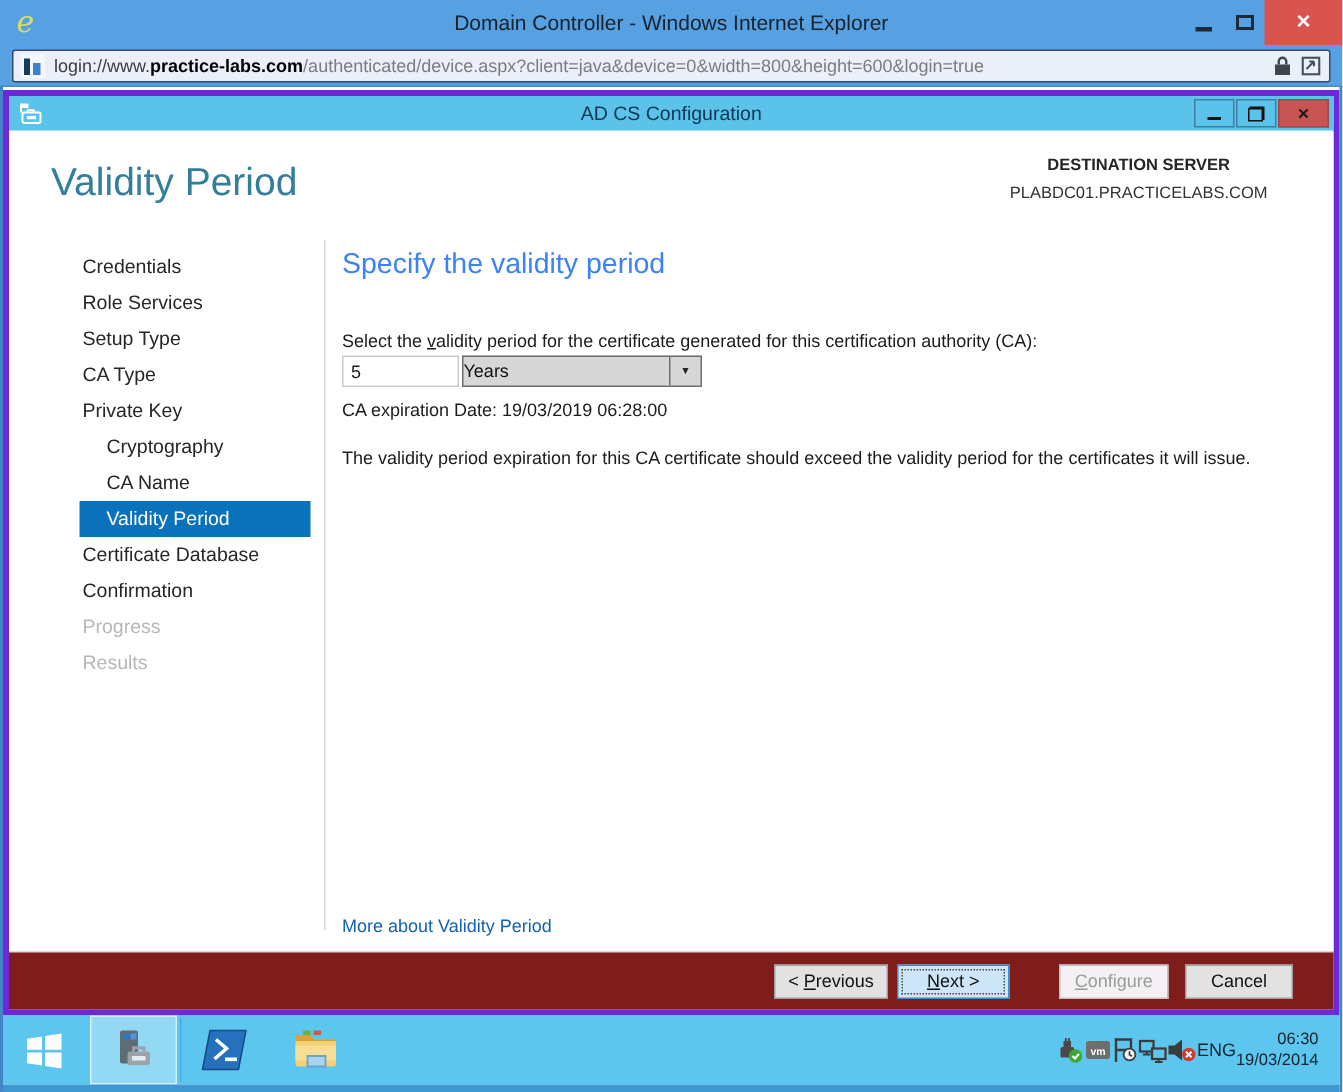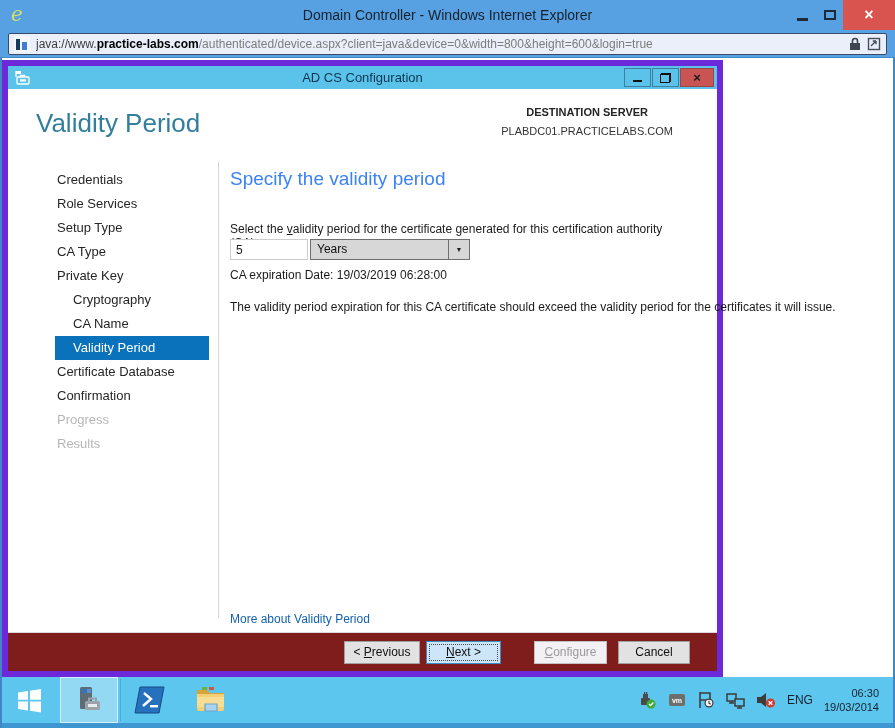--- a/index.html
+++ b/index.html
@@ -27,21 +27,21 @@
   .url .scheme { color:#3c3c3c; }
   .url .domain { color:#000; font-weight:bold; }
   .url .path { color:#7c7c7c; }
   .ab-icons { display:flex; align-items:center; gap:6px; }
 
   
   .frame { position:absolute; top:58px; height:670px; width:2px; background:#4386c6; }
   .frame.left { left:0; } .frame.right { right:0; }
 
   
-  .app { position:absolute; left:2px; top:60px; width:721px; height:617px; border:6px solid #6d28d9; background:#fff; }
+  .app { position:absolute; left:2px; top:60px; width:891px; height:617px; border:4px solid #6d28d9; background:#fff; }
   .app-tb { position:absolute; left:0; top:0; right:0; height:23px; background:#5bc3ea; }
   .app-tb-title { text-align:center; line-height:23px; font-size:13px; color:#0e3552; }
   .app-tb-icon { position:absolute; left:6px; top:3px; }
   .app-controls { position:absolute; right:3px; top:2px; display:flex; }
   .app-btn { width:27px; height:19px; border:1px solid #3e7fa0; background:#5bc3ea; display:flex; align-items:center; justify-content:center; margin-left:1px; }
   .app-btn.close { width:34px; background:#c85454; border-color:#9b4747; color:#1a1a1a; font-size:13px; font-weight:bold; }
   .glyph-appmin { width:9px; height:2px; background:#111; margin-top:6px; }
   .glyph-restore { position:relative; width:11px; height:10px; }
   .glyph-restore::before { content:""; position:absolute; right:0; top:0; width:8px; height:7px; border:1px solid #111; }
   .glyph-restore::after { content:""; position:absolute; left:0; bottom:0; width:8px; height:7px; border:1px solid #111; background:#5bc3ea; }
@@ -59,42 +59,42 @@
   .nav-item.disabled { color:#b7b7b7; }
 
   .vdiv { position:absolute; left:210px; top:72px; bottom:14px; width:1px; background:#d6d6d6; }
 
   .content { position:absolute; left:222px; top:0; right:26px; bottom:0; }
   .c-heading { position:absolute; left:0; top:78px; font-size:19px; color:#3b82f6; }
   .c-label { position:absolute; left:0; top:132px; font-size:12px; color:#1b1b1b; }
   .u { text-decoration:underline; }
   .c-input { position:absolute; left:0; top:149px; width:78px; height:21px; border:1px solid #cccccc; font-family:inherit; font-size:12px; padding:0 5px; color:#1b1b1b; }
   .combo { position:absolute; left:80px; top:149px; width:160px; height:21px; background:#d7d7d7; border:1px solid #6f6f6f; display:flex; cursor:default; }
-  .combo-text { flex:1; line-height:19px; padding-left:6px; font-size:12px; color:#111; }
+  .combo-text { flex:1; line-height:19px; padding-left:0; font-size:12px; color:#111; }
   .combo-arrow { width:21px; border-left:1px solid #6f6f6f; display:flex; align-items:center; justify-content:center; font-size:7px; color:#222; }
   .c-exp { position:absolute; left:0; top:178px; font-size:12px; color:#1b1b1b; }
   .c-note { position:absolute; left:0; top:210px; font-size:12px; color:#1b1b1b; white-space:nowrap; }
   .c-link { position:absolute; left:0; top:522px; font-size:12px; color:#1262b0; cursor:pointer; }
 
   .app-footer { position:absolute; left:0; right:0; bottom:0; height:39px; background:#7f1d1d; border-top:1px solid #ddd8dd; }
   .btn { position:absolute; top:8px; height:23px; font-size:12px; text-align:center; line-height:21px; border:1px solid #9f9f9f; background:#e2e2e2; color:#111; cursor:default; }
   .btn-prev { right:297px; width:76px; }
   .btn-next { right:216px; width:75px; background:#cde6f7; border-color:#3b8bc4; outline:1px dotted #4a4a4a; outline-offset:-4px; }
   .btn-config { right:110px; width:73px; background:#f3f1f3; border-color:#c3c0c3; color:#9b9b9b; }
   .btn-cancel { right:27px; width:72px; }
 
   
   .taskbar { position:absolute; left:2px; top:677px; width:891px; height:46px; background:#5cc6ee; }
   .tb-strip { position:absolute; left:2px; top:723px; width:891px; height:5px; background:#3f97d2; }
   .start { position:absolute; left:0; top:0; width:55px; height:46px; display:flex; align-items:center; justify-content:center; }
   .task-tile { position:absolute; left:58px; top:0; width:58px; height:46px; background:rgba(255,255,255,.34); border:1px solid rgba(255,255,255,.6); display:flex; align-items:center; justify-content:center; }
   .task-sep { position:absolute; left:118px; top:2px; width:1px; height:42px; background:#43aede; }
   .task-ps { position:absolute; left:132px; top:8px; }
   .task-folder { position:absolute; left:192px; top:7px; }
-  .tray { position:absolute; right:14px; top:0; height:46px; display:flex; align-items:center; gap:11px; }
+  .tray { position:absolute; right:14px; top:0; height:46px; display:flex; align-items:center; }
   .tray-lang { font-size:12px; color:#16222e; }
   .tray-clock { font-size:11px; color:#16222e; text-align:right; line-height:14px; }
 </style>
 </head>
 <body>
 
 <div class="bt">
   <span class="ie-e">e</span>
   <div class="bt-title">Domain Controller - Windows Internet Explorer</div>
   <div class="bt-btn bt-min">
@@ -108,21 +108,21 @@
     </div>
 </div>
 
 <div class="ab">
   <div class="ab-field">
     <svg width="16" height="16" viewBox="0 0 16 16">
       <rect x="0" y="0" width="16" height="16" fill="#f4f7fb"></rect>
       <rect x="2" y="3" width="4" height="11" fill="#16395e"></rect>
       <rect x="8" y="6" width="5" height="8" fill="#3f7fd2"></rect>
     </svg>
-    <div class="url"><span class="scheme">java://www.</span><span class="domain">practice-labs.com</span><span class="path">/authenticated/device.aspx?client=java&amp;device=0&amp;width=800&amp;height=600&amp;login=true</span></div>
+    <div class="url"><span class="scheme">login://www.</span><span class="domain">practice-labs.com</span><span class="path">/authenticated/device.aspx?client=java&amp;device=0&amp;width=800&amp;height=600&amp;login=true</span></div>
     <div class="ab-icons">
       <svg width="12" height="14" viewBox="0 0 12 14">
         <rect x="1" y="6" width="10" height="7" fill="#3f4650"></rect>
         <path d="M3.5 6 V4 a2.5 2.5 0 0 1 5 0 V6" fill="none" stroke="#3f4650" stroke-width="1.6"></path>
       </svg>
       <svg width="14" height="14" viewBox="0 0 14 14">
         <rect x="1.5" y="1.5" width="11" height="11" fill="none" stroke="#46505c" stroke-width="1.4"></rect>
         <path d="M4 9 L9 4 M9 4 h-3.2 M9 4 v3.2" stroke="#46505c" stroke-width="1.4" fill="none"></path>
       </svg>
     </div>

